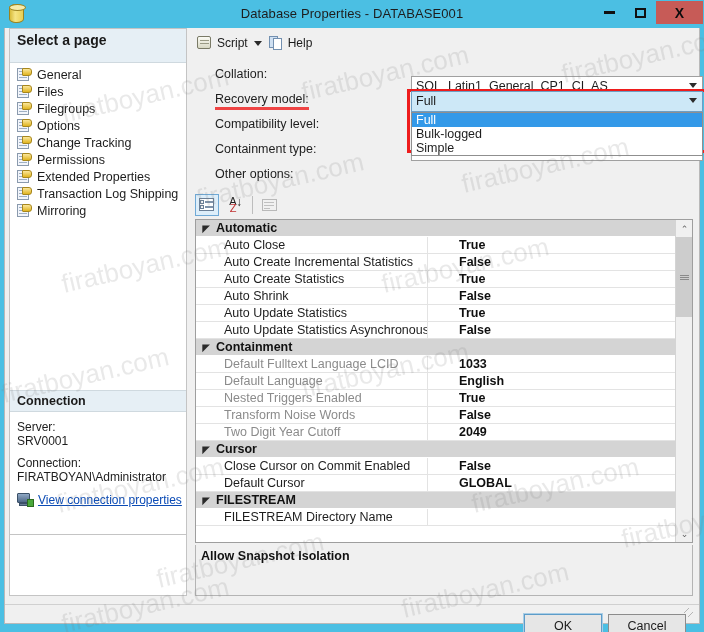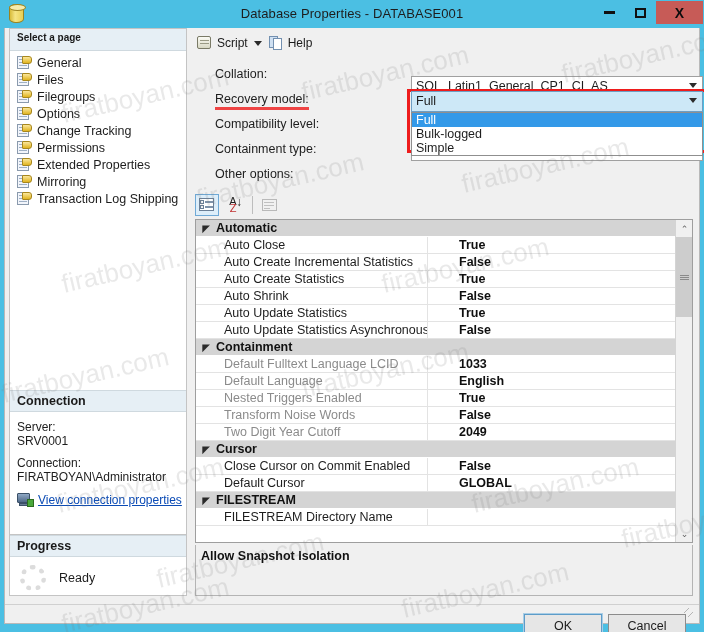--- a/index.html
+++ b/index.html
@@ -87,25 +87,25 @@
   }
 
   
   .leftpane {
     position: absolute; left: 4px; top: 0;
     width: 178px; height: 568px;
     background: #ffffff;
     border: 1px solid #c4c4c4;
   }
   .pane-header {
-    height: 22px;
+    height: 34px;
     background: #e6eff5;
     border-bottom: 1px solid #cfd9df;
     font-weight: bold;
-    font-size: 10px;
+    font-size: 14px;
     color: #1a1a1a;
     padding: 3px 0 0 7px;
   }
   .page-list { padding: 3px 0 0 7px; }
   .page-item {
     display: flex; align-items: center;
     height: 17px;
     font-size: 12.5px;
     color: #1d1d1d;
     cursor: default;
@@ -516,28 +516,28 @@
               <span class="sheet"></span>
               <span class="flag"></span>
             </span>
           <span>Extended Properties</span>
         </div>
         <div class="page-item">
           <span class="page-icon">
               <span class="sheet"></span>
               <span class="flag"></span>
             </span>
+          <span>Transaction Log Shipping</span>
+        </div>
+        <div class="page-item">
+          <span class="page-icon">
+              <span class="sheet"></span>
+              <span class="flag"></span>
+            </span>
           <span>Mirroring</span>
-        </div>
-        <div class="page-item">
-          <span class="page-icon">
-              <span class="sheet"></span>
-              <span class="flag"></span>
-            </span>
-          <span>Transaction Log Shipping</span>
         </div>
       </div>
     </div>
 
     <div class="connection-box">
       <div class="section-header">Connection</div>
       <div class="conn-body">
         <div>Server:</div>
         <div>SRV0001</div>
         <div class="gap"></div>
@@ -547,27 +547,20 @@
           <span class="pc-icon">
               <span class="mon"></span>
               <span class="base"></span>
               <span class="plug"></span>
             </span>
           <span class="conn-link">View connection properties</span>
         </div>
       </div>
     </div>
 
-    <div class="progress-box">
-      <div class="section-header">Progress</div>
-      <div class="prog-body">
-        <span class="spinner"></span>
-        <span class="prog-text">Ready</span>
-      </div>
-    </div>
 
     <div class="rightpane">
 
       <div class="toolbar">
         <div class="tb-item">
           <span class="script-icon">
               <span class="scroll"></span>
             </span>
           <span>Script</span>
         </div>

